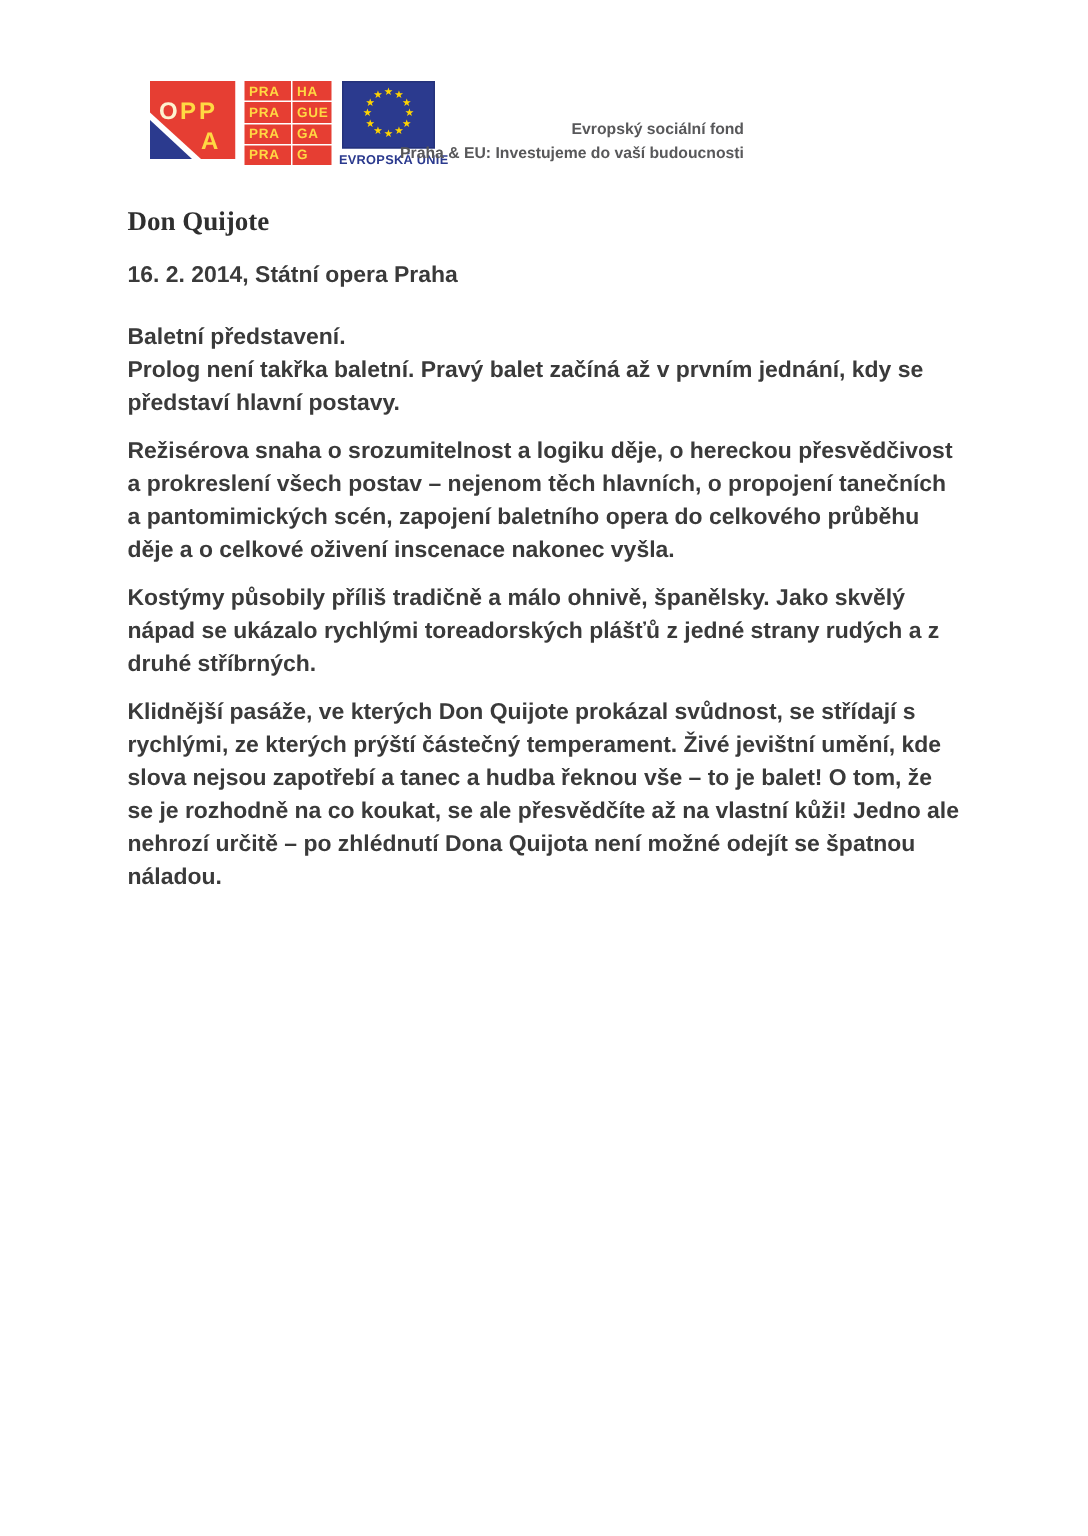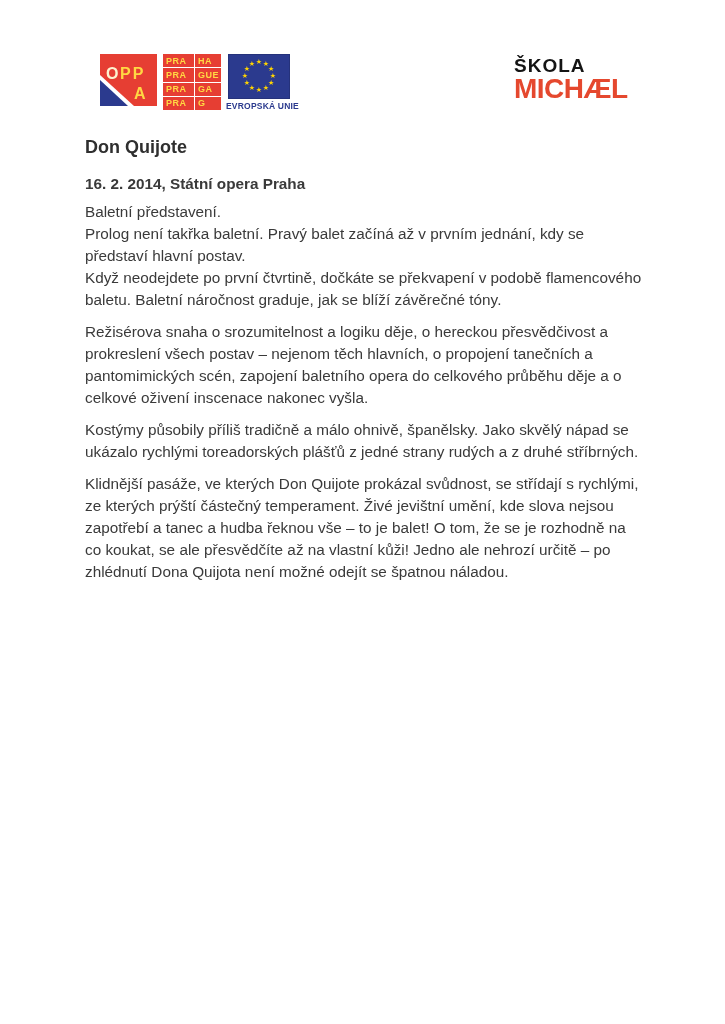--- a/index.html
+++ b/index.html
@@ -89,40 +89,40 @@
     font-weight: bold;
     font-size: 28px;
     line-height: 28px;
     color: #e5482e;
     letter-spacing: -0.5px;
   }
 
   
   .doc { position: absolute; left: 85px; top: 137px; width: 557px; color: #3a3a3a; }
   .doc-title {
-    font-family: Liberation Sans, sans-serif;
+    font-family: Liberation Serif, serif;
     font-weight: bold;
     font-size: 18px;
     line-height: 20px;
     margin: 0 0 18px 0;
     color: #2f2f2f;
   }
   .doc-date {
     font-weight: bold;
     font-size: 15.3px;
     line-height: 18px;
-    margin: 0 0 8px 0;
+    margin: 0 0 21px 0;
     color: #3a3a3a;
   }
   .para {
     font-size: 15.3px;
     line-height: 22px;
     margin: 0 0 10px 0;
   }
-  .ln { display: block; }
+  .ln { display: block; font-weight: bold; }
 </style>
 </head>
 <body>
 
 <div class="page">
 
   <header class="header">
 
     <div class="oppa-logo">
       <svg width="57" height="52" viewBox="0 0 57 52">
@@ -157,37 +157,36 @@
           <span class="star" style="left: 30px; top: 35px;">★</span>
           <span class="star" style="left: 23px; top: 33.1244px;">★</span>
           <span class="star" style="left: 17.8756px; top: 28px;">★</span>
           <span class="star" style="left: 16px; top: 21px;">★</span>
           <span class="star" style="left: 17.8756px; top: 14px;">★</span>
           <span class="star" style="left: 23px; top: 8.87564px;">★</span>
         </div>
       <div class="eu-caption">EVROPSKÁ UNIE</div>
     </div>
 
+    <div class="esf-block">
+      <div>Evropský sociální fond</div>
+      <div>Praha &amp; EU: Investujeme do vaší budoucnosti</div>
+    </div>
 
-    <div class="school-logo">
-      <div class="school-top">ŠKOLA</div>
-      <div class="school-bottom">MICHÆL</div>
-    </div>
 
   </header>
 
   <main class="doc">
     <h1 class="doc-title">Don Quijote</h1>
     <p class="doc-date">16. 2. 2014, Státní opera Praha</p>
 
     <div>
       <div class="para">
         <span class="ln">Baletní představení.</span>
-        <span class="ln">Prolog není takřka baletní. Pravý balet začíná až v prvním jednání, kdy se představí hlavní postav.</span>
-        <span class="ln">Když neodejdete po první čtvrtině, dočkáte se překvapení v podobě flamencového baletu. Baletní náročnost graduje, jak se blíží závěrečné tóny.</span>
+        <span class="ln">Prolog není takřka baletní. Pravý balet začíná až v prvním jednání, kdy se představí hlavní postavy.</span>
       </div>
       <div class="para">
         <span class="ln">Režisérova snaha o srozumitelnost a logiku děje, o hereckou přesvědčivost a prokreslení všech postav – nejenom těch hlavních, o propojení tanečních a pantomimických scén, zapojení baletního opera do celkového průběhu děje a o celkové oživení inscenace nakonec vyšla.</span>
       </div>
       <div class="para">
         <span class="ln">Kostýmy působily příliš tradičně a málo ohnivě, španělsky. Jako skvělý nápad se ukázalo rychlými toreadorských plášťů z jedné strany rudých a z druhé stříbrných.</span>
       </div>
       <div class="para">
         <span class="ln">Klidnější pasáže, ve kterých Don Quijote prokázal svůdnost, se střídají s rychlými, ze kterých prýští částečný temperament. Živé jevištní umění, kde slova nejsou zapotřebí a tanec a hudba řeknou vše – to je balet! O tom, že se je rozhodně na co koukat, se ale přesvědčíte až na vlastní kůži! Jedno ale nehrozí určitě – po zhlédnutí Dona Quijota není možné odejít se špatnou náladou.</span>
       </div>

